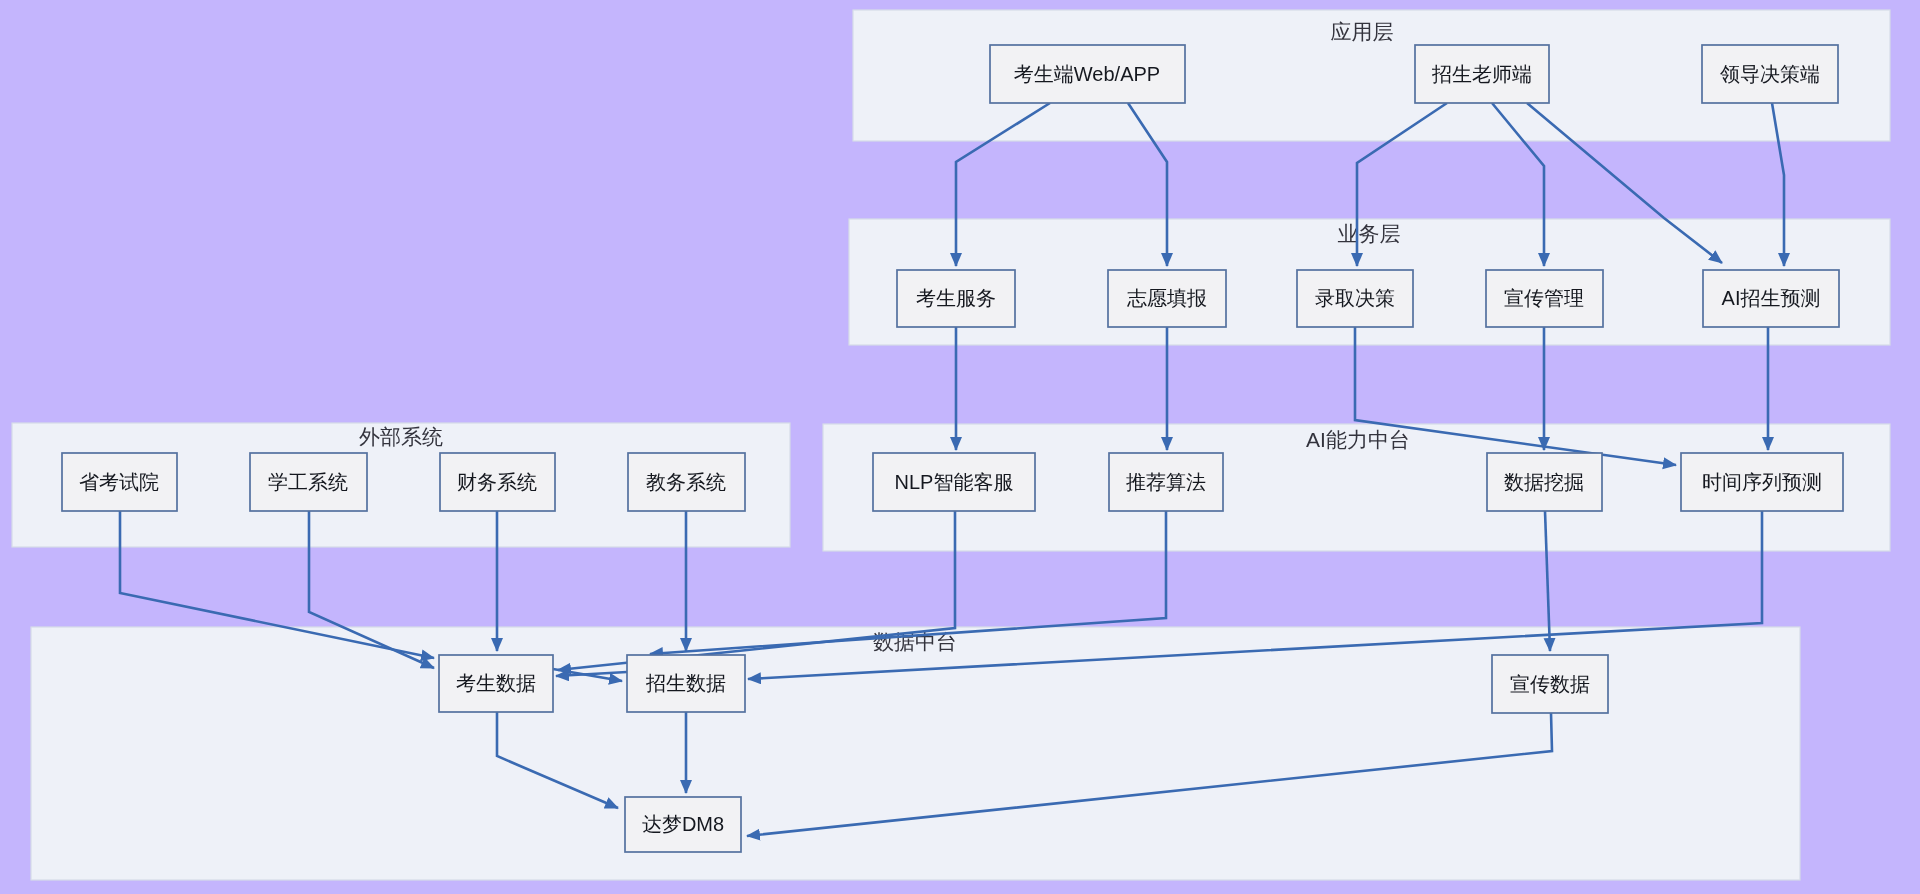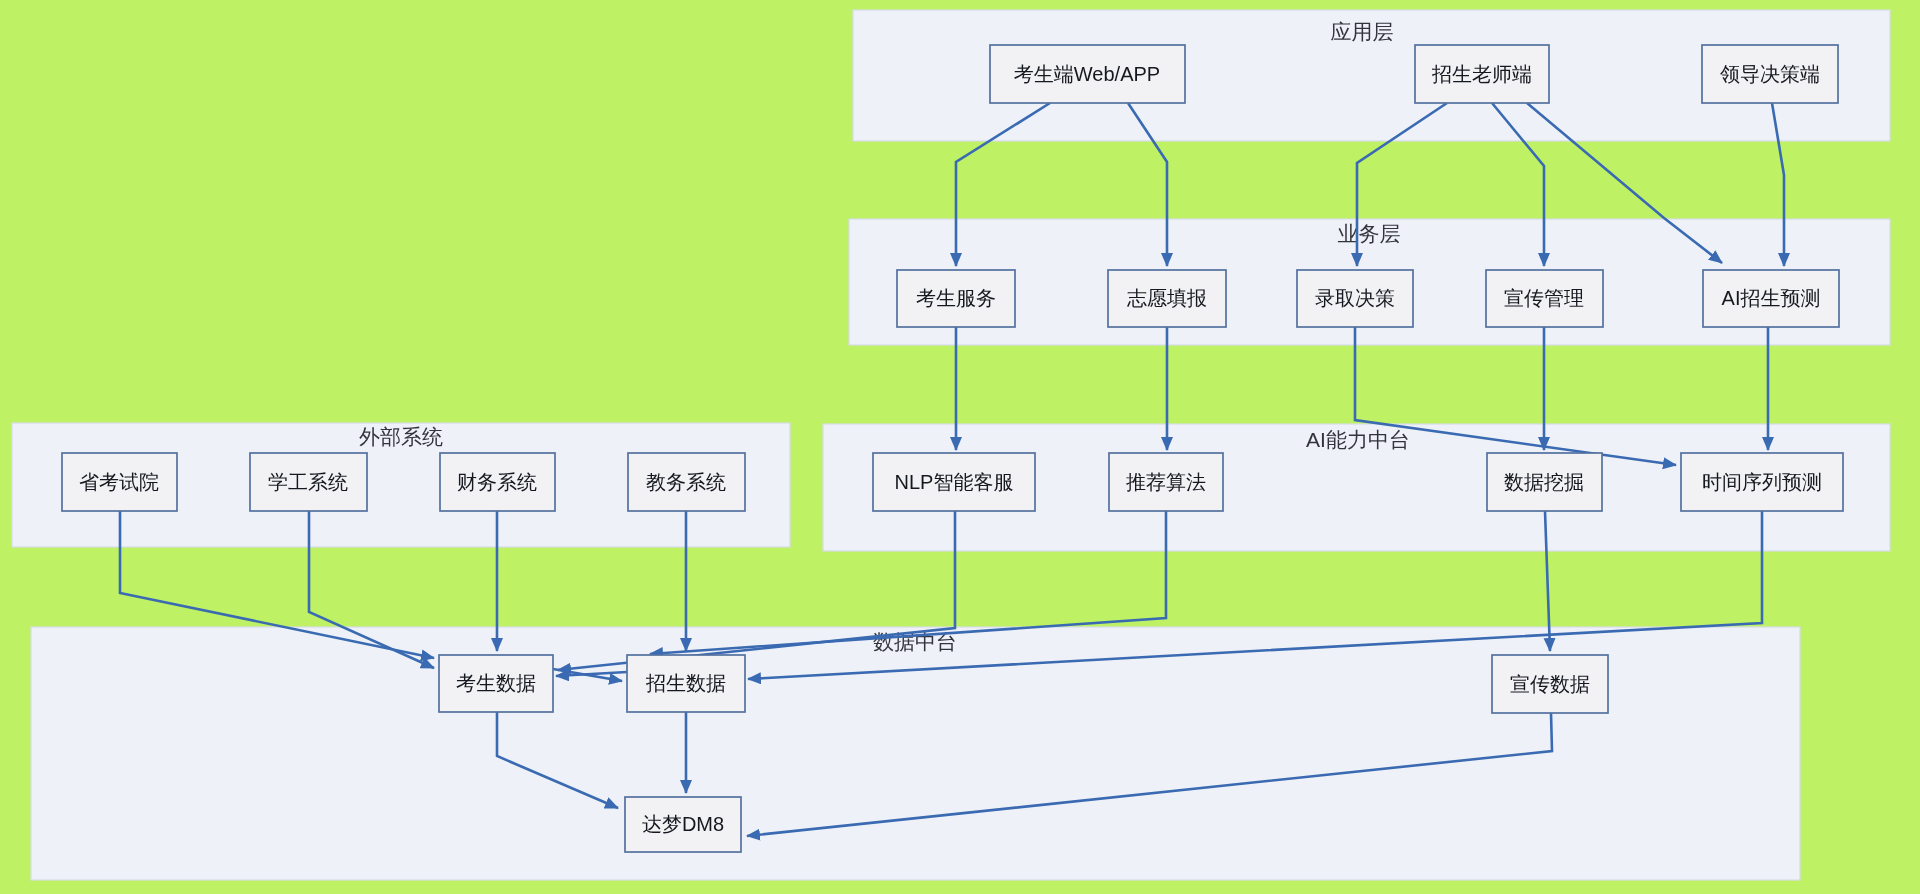--- a/index.html
+++ b/index.html
@@ -1,17 +1,17 @@
 <!DOCTYPE html>
 <html><head>
 <meta charset="utf-8">
 <style>
   html,body{margin:0;padding:0;background:#ffffff;}
   body{font-family:"Liberation Sans", sans-serif;}
-  .stage{position:relative;width:1920px;height:894px;background:#bef264;overflow:hidden;}
+  .stage{position:relative;width:1920px;height:894px;background:#c4b5fd;overflow:hidden;}
   svg{display:block;}
   .container-rect{fill:#eef1f8;stroke:#d6dce8;stroke-width:1.2;}
   .container-label{fill:#33333d;font-size:21px;text-anchor:middle;}
   .node-rect{fill:#f2f2f4;stroke:#54719f;stroke-width:1.7;}
   .node-label{fill:#15181f;font-size:20px;text-anchor:middle;font-weight:500;}
   .edge{stroke:#3a6ab2;stroke-width:2.6;fill:none;}
 </style>
 </head>
 <body>
 

